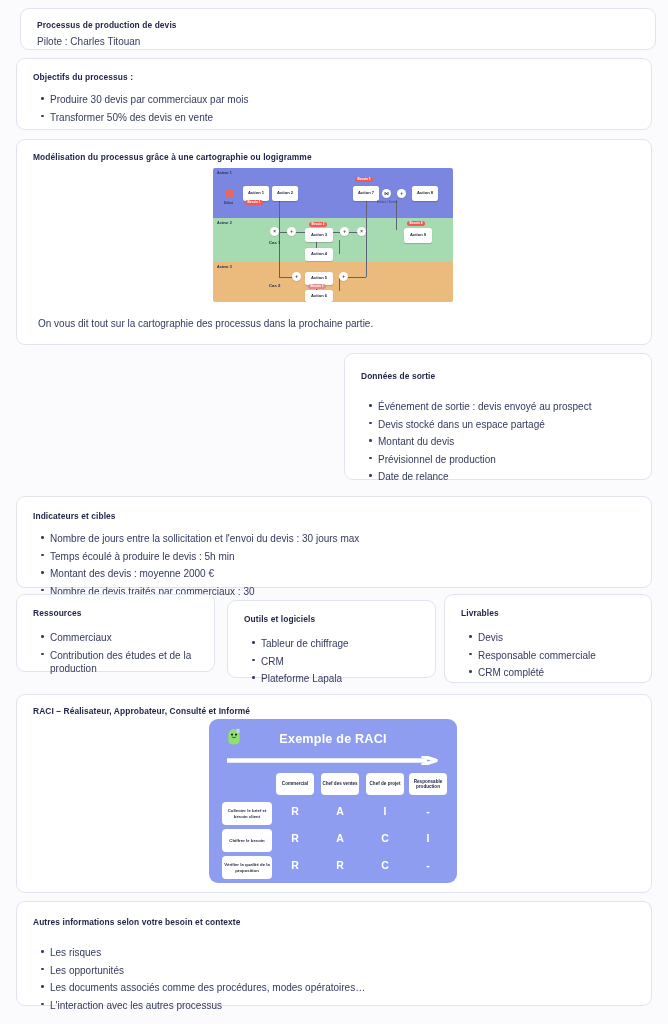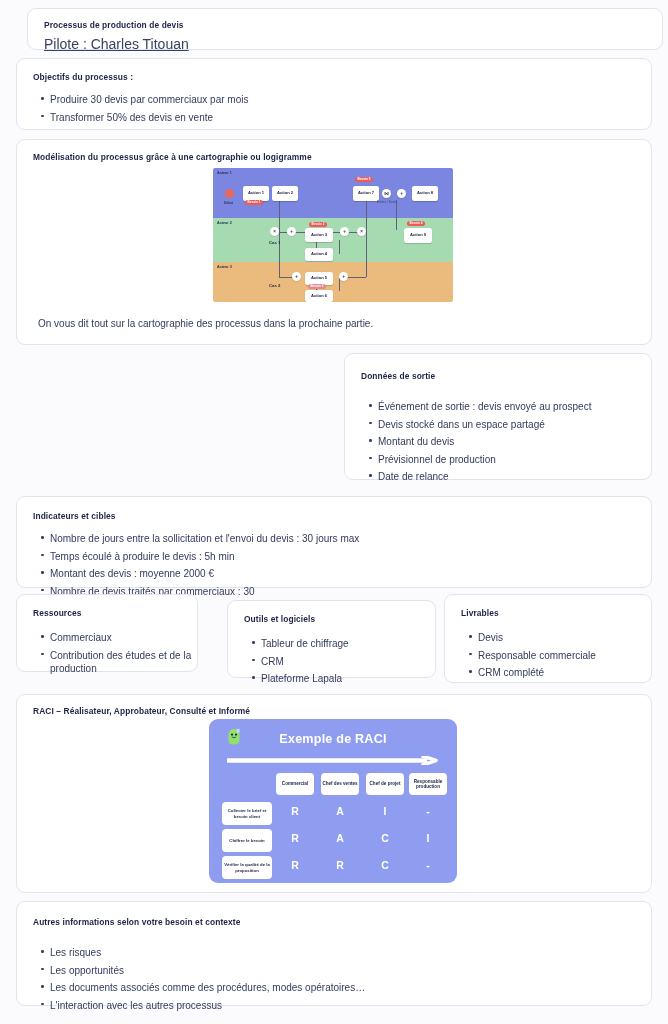--- a/index.html
+++ b/index.html
@@ -31,24 +31,23 @@
 
   .card-title {
     font-size: 8.4px;
     font-weight: bold;
     color: #1f2344;
     letter-spacing: .1px;
     line-height: 1.25;
   }
 
   .card-sub {
-    font-size: 14px;
+    font-size: 10px;
     color: #3b4060;
     line-height: 1.35;
-    text-decoration: underline;
   }
 
   ul.bullets {
     list-style: none;
   }
   ul.bullets li {
     position: relative;
     font-size: 10px;
     color: #343a5c;
     line-height: 1.35;
@@ -60,21 +59,21 @@
     position: absolute;
     left: 2px;
     top: 4px;
     width: 2.6px;
     height: 2.6px;
     border-radius: 50%;
     background: #3a3f63;
   }
 
   
-  #card-header { left: 27px; top: 8px; width: 636px; height: 42px; }
+  #card-header { left: 20px; top: 8px; width: 636px; height: 42px; }
   #card-header .card-title { position: absolute; left: 16px; top: 11px; }
   #card-header .card-sub   { position: absolute; left: 16px; top: 26px; }
 
   
   #card-objectifs { left: 16px; top: 58px; width: 636px; height: 72px; }
   #card-objectifs .card-title { position: absolute; left: 16px; top: 13px; }
   #card-objectifs ul { position: absolute; left: 22px; top: 34px; }
 
   
   #card-modelisation { left: 16px; top: 139px; width: 636px; height: 206px; }
@@ -175,21 +174,21 @@
   #card-sortie { left: 344px; top: 353px; width: 308px; height: 127px; }
   #card-entree .card-title, #card-sortie .card-title { position: absolute; left: 16px; top: 17px; }
   #card-entree ul, #card-sortie ul { position: absolute; left: 22px; top: 46px; }
 
   
   #card-indicateurs { left: 16px; top: 489px; width: 636px; height: 92px; margin-top: 7px; }
   #card-indicateurs .card-title { position: absolute; left: 16px; top: 14px; }
   #card-indicateurs ul { position: absolute; left: 22px; top: 35px; }
 
   
-  #card-ressources { left: 16px;  top: 594px; width: 182px; height: 78px; }
+  #card-ressources { left: 16px;  top: 594px; width: 199px; height: 78px; }
   #card-outils     { left: 227px; top: 600px; width: 209px; height: 78px; }
   #card-livrables  { left: 444px; top: 594px; width: 208px; height: 89px; }
   #card-ressources .card-title, #card-outils .card-title, #card-livrables .card-title {
     position: absolute; left: 16px; top: 13px;
   }
   #card-ressources ul, #card-outils ul, #card-livrables ul {
     position: absolute; left: 22px; top: 36px;
   }
 
   

